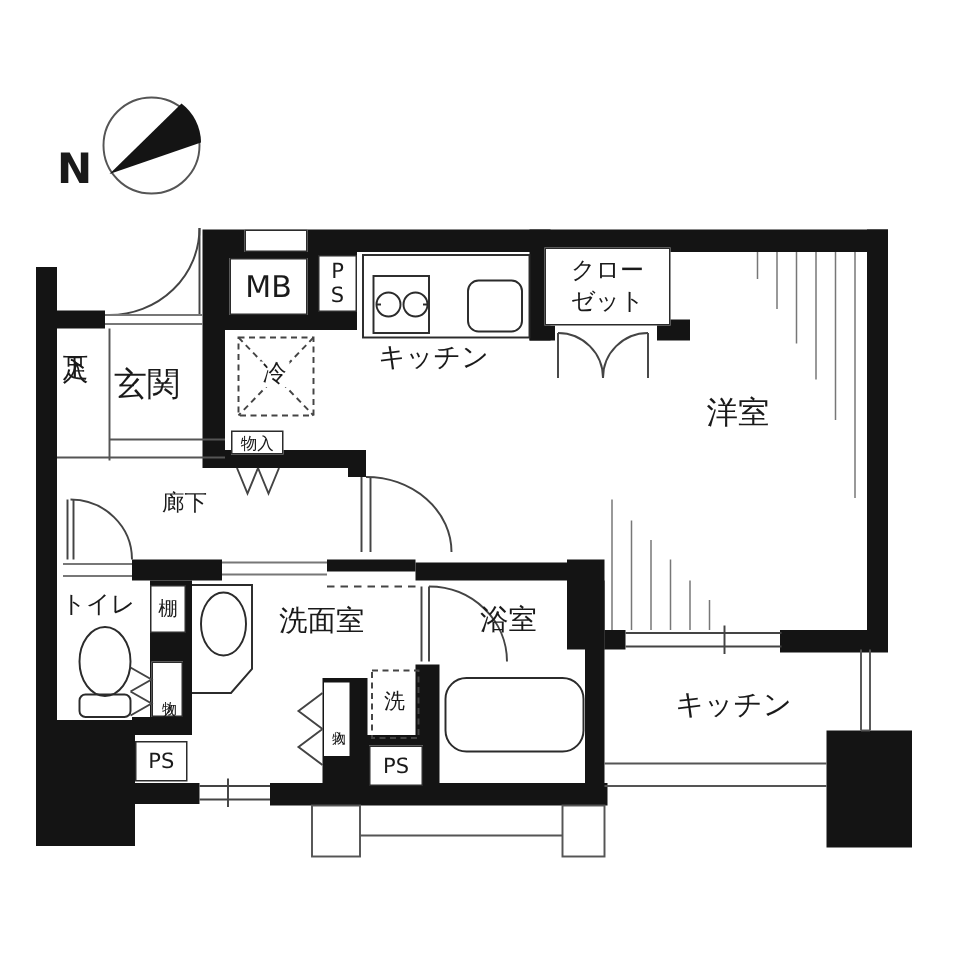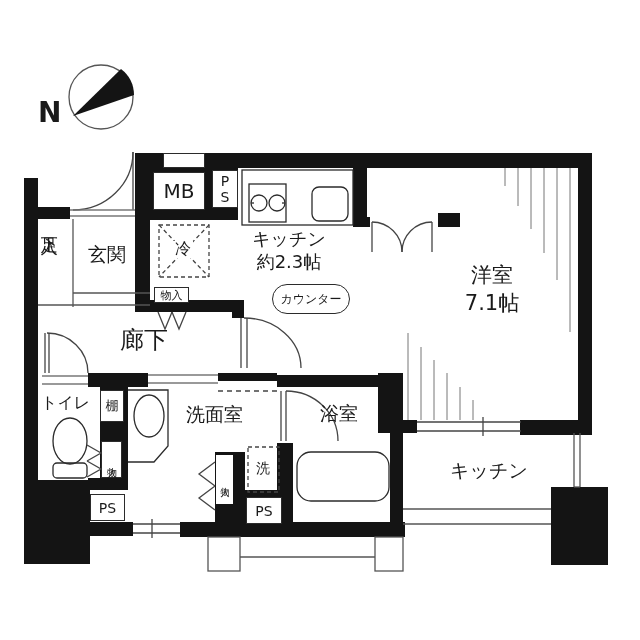--- a/index.html
+++ b/index.html
@@ -49,20 +49,24 @@
   <div class="w" style="left:353px;top:217px;width:17px;height:10px"></div>
   <div class="w" style="left:232px;top:300px;width:12px;height:18px"></div>
 
   <div class="wbox z2" style="left:163px;top:153px;width:42px;height:15px"></div>
   <div class="wbox z2" style="left:153px;top:172px;width:52px;height:38px;font-size:20px">
     <span>MB</span>
     </div>
   <div class="wbox z2" style="left:212px;top:170px;width:26px;height:38px;font-size:14px">
     <span class="v">PS</span>
     </div>
+  <div class="wbox z2" style="left:363px;top:165px;width:84px;height:52px;flex-direction:column;font-size:16px">
+    <span>クロー</span>
+    <span>ゼット</span>
+    </div>
   <div class="wbox z2" style="left:154px;top:287px;width:35px;height:16px;font-size:11px">
     <span>物入</span>
     </div>
   <div class="wbox z2" style="left:100px;top:390px;width:24px;height:32px;font-size:13px">
     <span>棚</span>
     </div>
   <div class="wbox z2" style="left:101px;top:441px;width:21px;height:37px;font-size:10px">
     <span class="v">物入</span>
     </div>
   <div class="wbox z2" style="left:90px;top:494px;width:35px;height:27px;font-size:14px">
@@ -189,32 +193,27 @@
       <line x1="460" y1="387" x2="460" y2="420"></line>
       <line x1="473" y1="400" x2="473" y2="420"></line>
     </g>
     <g stroke="#555">
       <rect x="208" y="537" width="32" height="34"></rect>
       <rect x="375" y="537" width="28" height="34"></rect>
       <line x1="240" y1="557" x2="375" y2="557"></line>
     </g>
   </svg>
 
-  <div class="stadium" style="left:272px;top:284px;width:78px;height:30px;font-size:12px">
-    <span>カウンター</span>
-    </div>
 
   <div class="lbl z4" style="left:38px;top:98px;font-size:28px;font-weight:bold">N</div>
   <div class="lbl z4 v" style="left:40px;top:224px;font-size:17px;height:86px">下足入</div>
-  <div class="lbl z4" style="left:88px;top:245px;font-size:19px">玄関</div>
+  <div class="lbl z4" style="left:76px;top:245px;font-size:22px">玄関</div>
   <div class="lbl z4" style="left:173px;top:241px;font-size:16px;background:#fff;padding:0 2px">冷</div>
   <div class="lbl z4 ctr" style="left:238px;top:230px;width:102px;font-size:18px">キッチン</div>
-  <div class="lbl z4 ctr" style="left:238px;top:253px;width:102px;font-size:18px">約2.3帖</div>
   <div class="lbl z4 ctr" style="left:442px;top:264px;width:100px;font-size:21px">洋室</div>
-  <div class="lbl z4 ctr" style="left:442px;top:292px;width:100px;font-size:21px">7.1帖</div>
-  <div class="lbl z4" style="left:120px;top:328px;font-size:24px">廊下</div>
+  <div class="lbl z4" style="left:108px;top:328px;font-size:15px">廊下</div>
   <div class="lbl z4" style="left:41px;top:395px;font-size:16px">トイレ</div>
   <div class="lbl z4" style="left:186px;top:405px;font-size:19px">洗面室</div>
   <div class="lbl z4" style="left:256px;top:461px;font-size:14px;background:#fff">洗</div>
   <div class="lbl z4" style="left:320px;top:404px;font-size:19px">浴室</div>
   <div class="lbl z4 ctr" style="left:428px;top:461px;width:122px;font-size:19px">キッチン</div>
 
 </div>
 
 </body></html>

